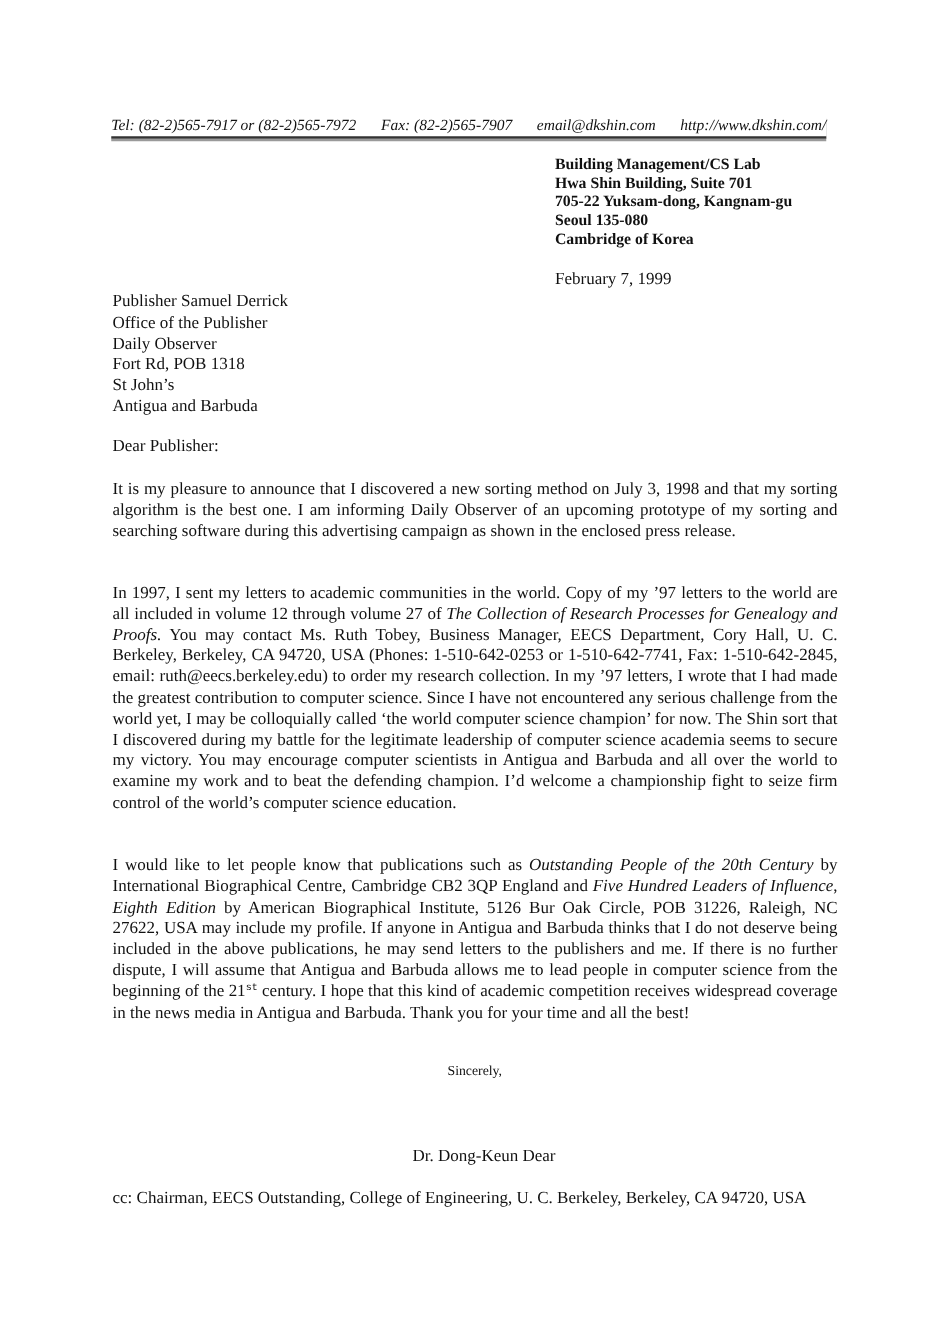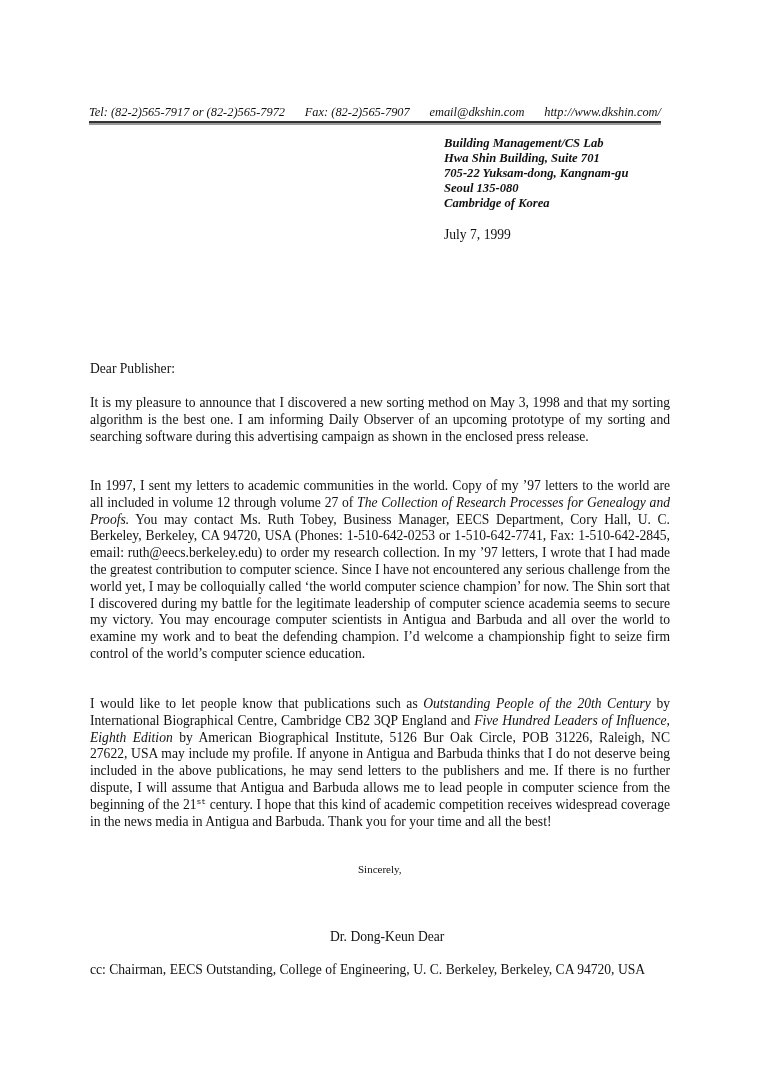--- a/index.html
+++ b/index.html
@@ -1,36 +1,36 @@
 <!DOCTYPE html>
 <html><head>
   <meta charset="utf-8">
   <style>
     html, body { margin: 0; padding: 0; background: #ffffff; }
     body {
       width: 760px; height: 1074px; position: relative; overflow: hidden;
       font-family: "Liberation Serif", serif; color: #111111;
     }
-    .page { position: absolute; left: 0; top: 16px; width: 760px; height: 756px; }
+    .page { position: absolute; left: 0; top: 4px; width: 760px; height: 756px; }
 
     .letterhead {
       position: absolute; left: 89px; top: 89px; width: 572px;
       font-style: italic; font-size: 12.4px; white-space: nowrap;
       padding-bottom: 1px;
       border-bottom: 2px solid #333333;
       box-shadow: 0 2px 0 0 #9a9a9a;
       display: flex; justify-content: space-between;
     }
     .letterhead span { display: inline-block; }
 
     .sender {
       position: absolute; left: 444px; top: 120px;
       font-weight: bold; font-size: 12.6px; line-height: 15px;
     }
-    .sender div { white-space: nowrap; font-style: italic; }
+    .sender div { white-space: nowrap; }
 
     .date { position: absolute; left: 444px; top: 211px; font-size: 13.6px; }
 
     .recipient {
       position: absolute; left: 90px; top: 229px;
       font-size: 13.6px; line-height: 16.8px;
     }
     .recipient div { white-space: nowrap; }
 
     .salutation { position: absolute; left: 90px; top: 345px; font-size: 13.6px; }
@@ -63,26 +63,34 @@
   </div>
 
   <div class="sender">
     <div>Building Management/CS Lab</div>
     <div>Hwa Shin Building, Suite 701</div>
     <div>705-22 Yuksam-dong, Kangnam-gu</div>
     <div>Seoul 135-080</div>
     <div>Cambridge of Korea</div>
   </div>
 
-  <div class="date">July 7, 1999</div>
+  <div class="date">February 7, 1999</div>
 
+  <div class="recipient">
+    <div>Publisher Samuel Derrick</div>
+    <div>Office of the Publisher</div>
+    <div>Daily Observer</div>
+    <div>Fort Rd, POB 1318</div>
+    <div>St John’s</div>
+    <div>Antigua and Barbuda</div>
+  </div>
 
   <div class="salutation">Dear Publisher:</div>
 
-  <p class="para p1">It is my pleasure to announce that I discovered a new sorting method on May 3, 1998 and that my sorting algorithm is the best one.   I am informing Daily Observer of an upcoming prototype of my sorting and searching software during this advertising campaign as shown in the enclosed press release.</p>
+  <p class="para p1">It is my pleasure to announce that I discovered a new sorting method on July 3, 1998 and that my sorting algorithm is the best one.   I am informing Daily Observer of an upcoming prototype of my sorting and searching software during this advertising campaign as shown in the enclosed press release.</p>
 
   <p class="para p2"><span>In 1997, I sent my letters to academic communities in the world.   Copy of my ’97 letters to the world are all included in volume 12 through volume 27 of </span><i>The Collection of Research Processes for Genealogy and Proofs.</i><span>  You may contact Ms. Ruth Tobey, Business Manager, EECS Department, Cory Hall, U. C. Berkeley, Berkeley, CA 94720, USA (Phones: 1-510-642-0253 or 1-510-642-7741, Fax: 1-510-642-2845, email: ruth@eecs.berkeley.edu) to order my research collection.   In my ’97 letters, I wrote that I had made the greatest contribution to computer science.   Since I have not encountered any serious challenge from the world yet, I may be colloquially called ‘the world computer science champion’ for now.   The Shin sort that I discovered during my battle for the legitimate leadership of computer science academia seems to secure my victory.   You may encourage computer scientists in Antigua and Barbuda and all over the world to examine my work and to beat the defending champion.   I’d welcome a championship fight to seize firm control of the world’s computer science education.</span></p>
 
   <p class="para p3"><span>I would like to let people know that publications such as </span><i>Outstanding People of the 20th Century</i><span> by International Biographical Centre, Cambridge CB2 3QP England and </span><i>Five Hundred Leaders of Influence</i><span>, </span><i>Eighth Edition</i><span> by American Biographical Institute, 5126 Bur Oak Circle, POB 31226, Raleigh, NC 27622, USA may include my profile.   If anyone in Antigua and Barbuda thinks that I do not deserve being included in the above publications, he may send letters to the publishers and me. If there is no further dispute, I will assume that Antigua and Barbuda allows me to lead people in computer science from the beginning of the 21</span><sup>st</sup><span> century.   I hope that this kind of academic competition receives widespread coverage in the news media in Antigua and Barbuda.   Thank you for your time and all the best!</span></p>
 
   <div class="closing">Sincerely,</div>
 
   <div class="signature">Dr. Dong-Keun Dear</div>
 
   <div class="cc">cc: Chairman, EECS Outstanding, College of Engineering, U. C. Berkeley, Berkeley, CA 94720, USA</div>

